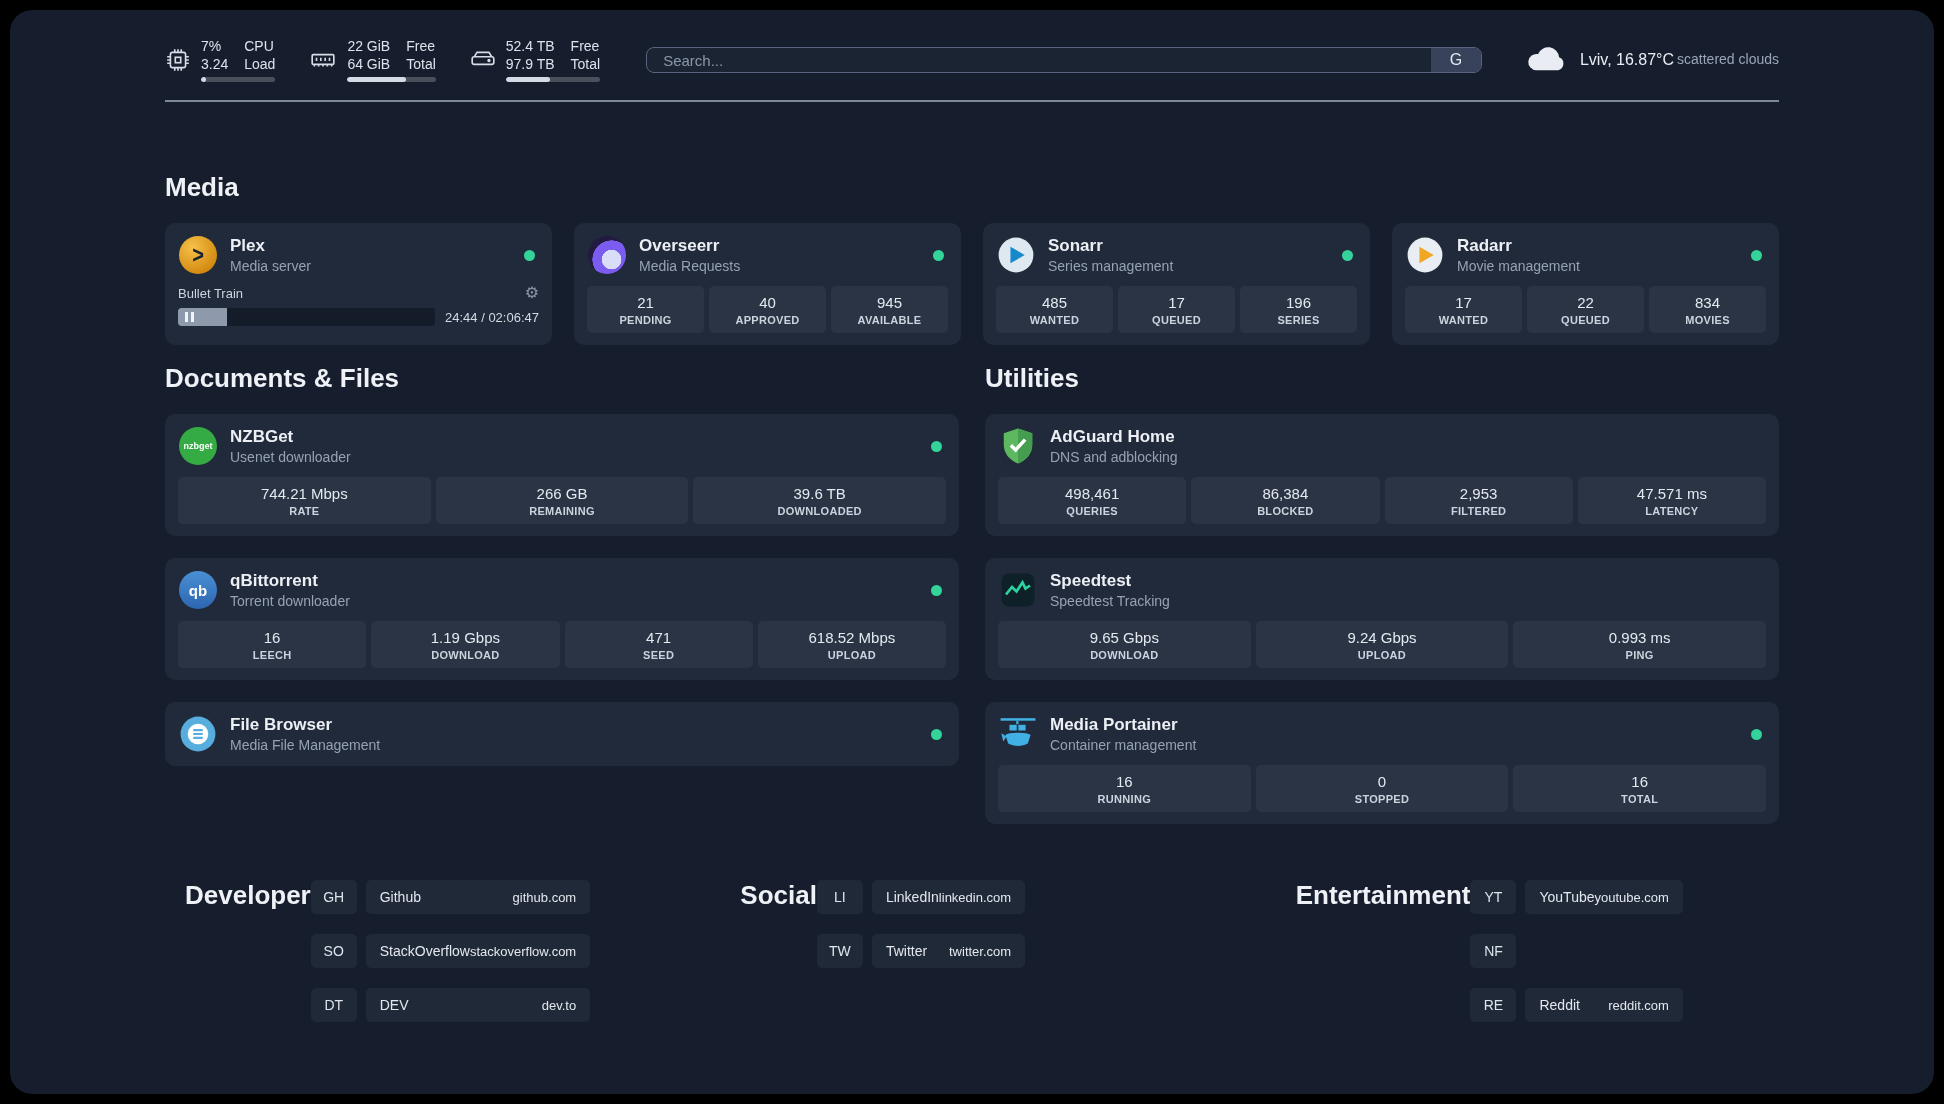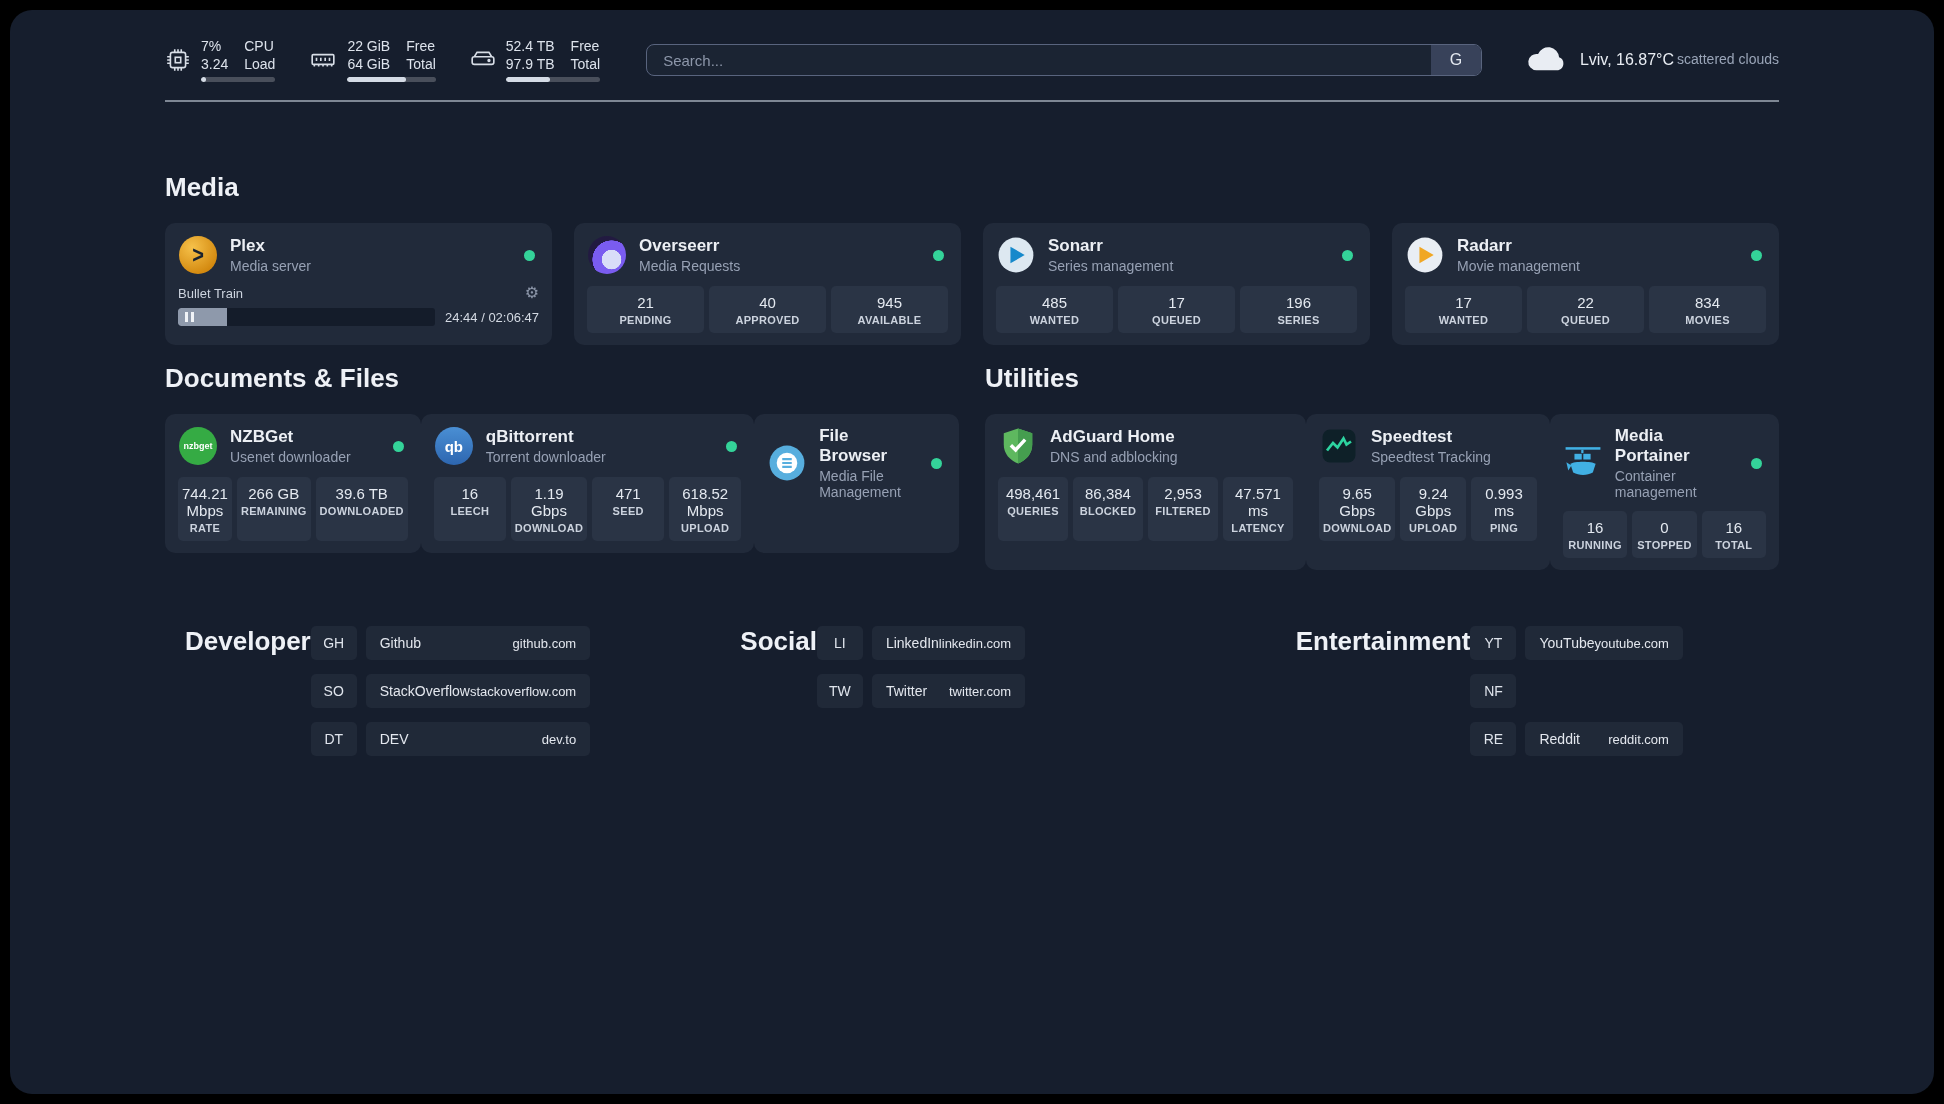--- a/index.html
+++ b/index.html
@@ -11,39 +11,39 @@
   .topbar { display:flex; align-items:center; }
   .res-widgets { display:flex; gap:34px; align-items:center; }
   .res-widget { display:flex; gap:10px; align-items:center; }
   .res-icon { display:flex; align-items:center; color:#d7dde6; }
   .res-col { display:flex; flex-direction:column; gap:5px; }
   .res-rows { display:flex; gap:16px; }
   .res-vals, .res-labels { display:flex; flex-direction:column; gap:2px; font-size:14px; color:#dde3ec; line-height:1.15; }
   .res-bar { height:5px; border-radius:3px; background:rgba(255,255,255,.22); overflow:hidden; }
   .res-bar-fill { height:100%; background:#d4dbe5; border-radius:3px; }
 
-  .search-wrap { flex:1; margin:0 42px 0 46px; display:flex; align-items:stretch; height:32px; background:#1b2433; border:1px solid #59647e; border-radius:8px; overflow:hidden; }
+  .search-wrap { flex:1; margin:0 42px 0 46px; display:flex; align-items:stretch; height:26px; background:#1b2433; border:1px solid #59647e; border-radius:8px; overflow:hidden; }
   .search-input { flex:1; background:transparent; border:none; outline:none; color:#e2e7ef; font-size:15px; padding:0 16px; font-family:"Liberation Sans", sans-serif; }
   .search-input::placeholder { color:#8d97aa; }
   .search-provider { width:50px; background:#38425a; color:#e2e7ef; display:flex; align-items:center; justify-content:center; font-size:16px; cursor:pointer; }
 
   .weather { display:flex; align-items:center; gap:12px; }
   .weather-text { display:flex; flex-direction:row; gap:3px; }
   .weather-loc { font-size:16px; color:#e9edf3; }
   .weather-cond { font-size:14px; color:#9aa5b8; }
 
   .divider { margin-top:18px; border-bottom:2px solid rgba(214,222,233,.55); }
 
   
   .section-title { font-size:26px; font-weight:700; color:#eef1f6; margin-bottom:20px; }
   .media-section { margin-top:70px; }
   .media-grid { display:grid; grid-template-columns:repeat(4,1fr); gap:22px; }
 
   .two-col { margin-top:18px; display:grid; grid-template-columns:1fr 1fr; gap:0 26px; }
-  .col-stack { display:flex; flex-direction:row; }
+  .col-stack { display:flex; flex-direction:column; gap:22px; }
 
   
   .card { background:#212a3a; border-radius:10px; padding:12px 13px; cursor:pointer; }
   .card-head { display:flex; align-items:center; gap:12px; }
   .svc-icon { width:40px; height:40px; flex:0 0 40px; display:flex; align-items:center; justify-content:center; }
   .svc-text { display:flex; flex-direction:column; gap:2px; }
   .svc-name { font-size:17px; font-weight:600; color:#eceff4; }
   .svc-sub { font-size:14px; color:#97a1b4; }
   .dot { width:11px; height:11px; border-radius:50%; background:#34d399; margin-left:auto; margin-right:4px; flex:0 0 11px; }
   .stats { margin-top:11px; display:grid; grid-auto-flow:column; grid-auto-columns:1fr; gap:5px; }
@@ -68,21 +68,21 @@
   .plex-chevron { color:#18222f; font-weight:800; font-size:20px; transform:scaleY(1.15); }
   .overseerr-bg { background:radial-gradient(circle at 62% 62%, #d9ddf8 0 29%, #7a5cf0 30% 57%, #221a41 58% 100%); }
   .nzbget-bg { background:#35ab44; }
   .nzbget-bg span { color:#fff; font-size:9px; font-weight:bold; }
   .qb-bg { background:linear-gradient(180deg,#4a8fd4,#2d66b0); }
   .qb-bg span { color:#fff; font-size:15px; font-weight:bold; }
 
   
   .bookmarks-section { margin-top:56px; display:grid; grid-template-columns:1fr 1fr 1fr; gap:0 52px; align-content:start; }
   .bm-col { display:flex; flex-direction:row;margin-left:20px; }
-  .bm-rows { display:flex; flex-direction:column; gap:14px; }
+  .bm-rows { display:flex; flex-direction:column; gap:20px; }
   .bm-row { display:flex; gap:9px; height:34px; cursor:pointer; }
   .bm-abbr { width:46px; flex:0 0 46px; background:#202938; border-radius:5px; display:flex; align-items:center; justify-content:center; font-size:14px; color:#dfe4ec; }
   .bm-bar { flex:1; background:#202938; border-radius:5px; display:flex; align-items:center; justify-content:space-between; padding:0 14px; }
   .bm-name { font-size:14px; color:#e3e7ee; }
   .bm-domain { font-size:13px; color:#e3e7ee; }
 </style>
 </head>
 <body>
 
 <div class="frame">

